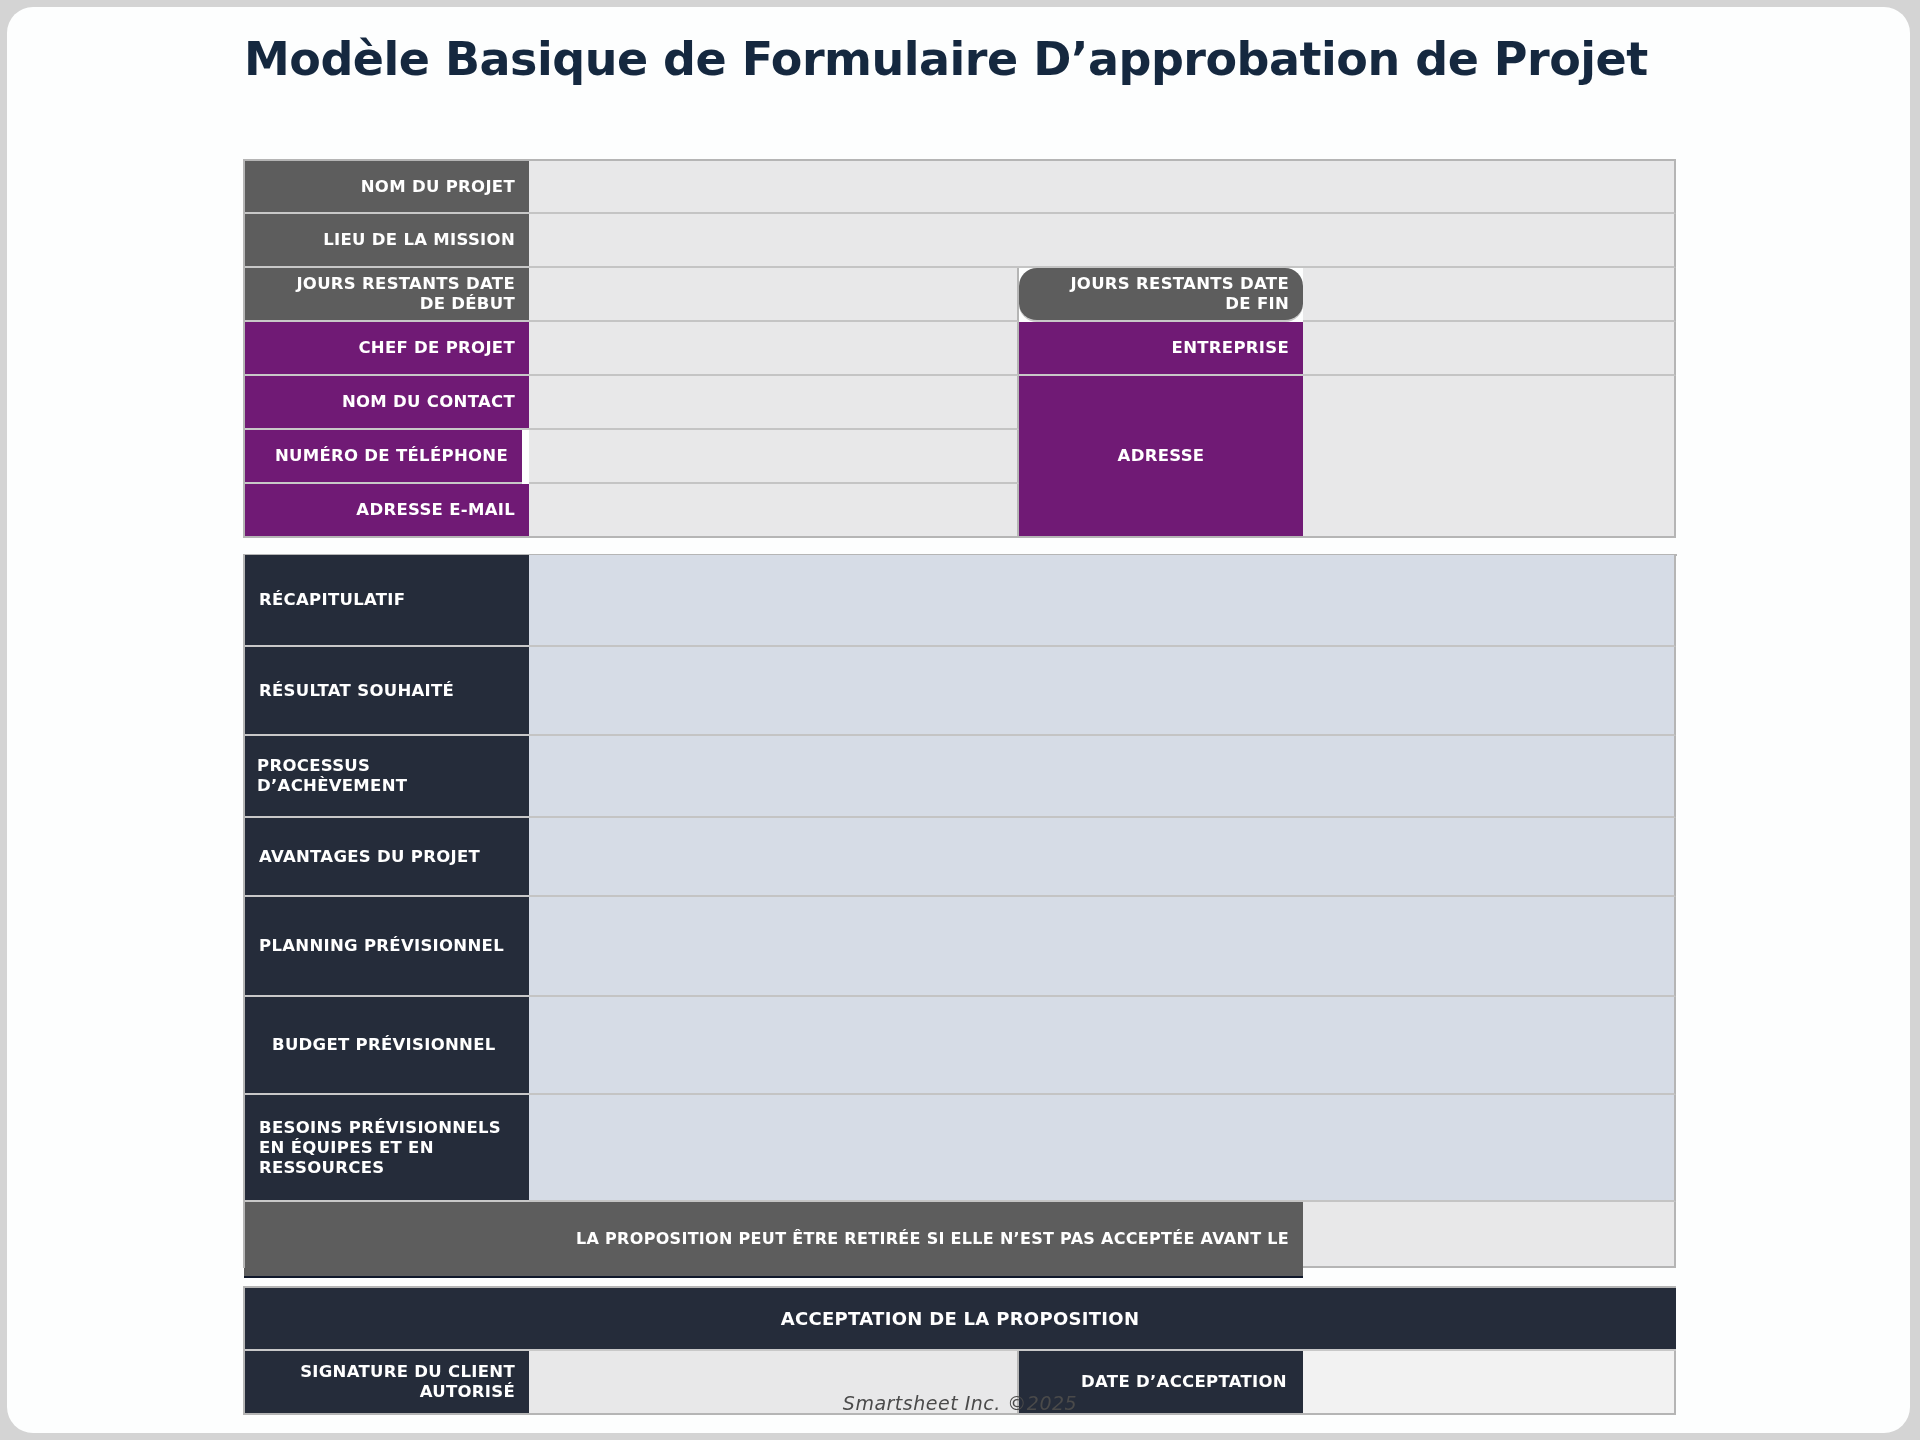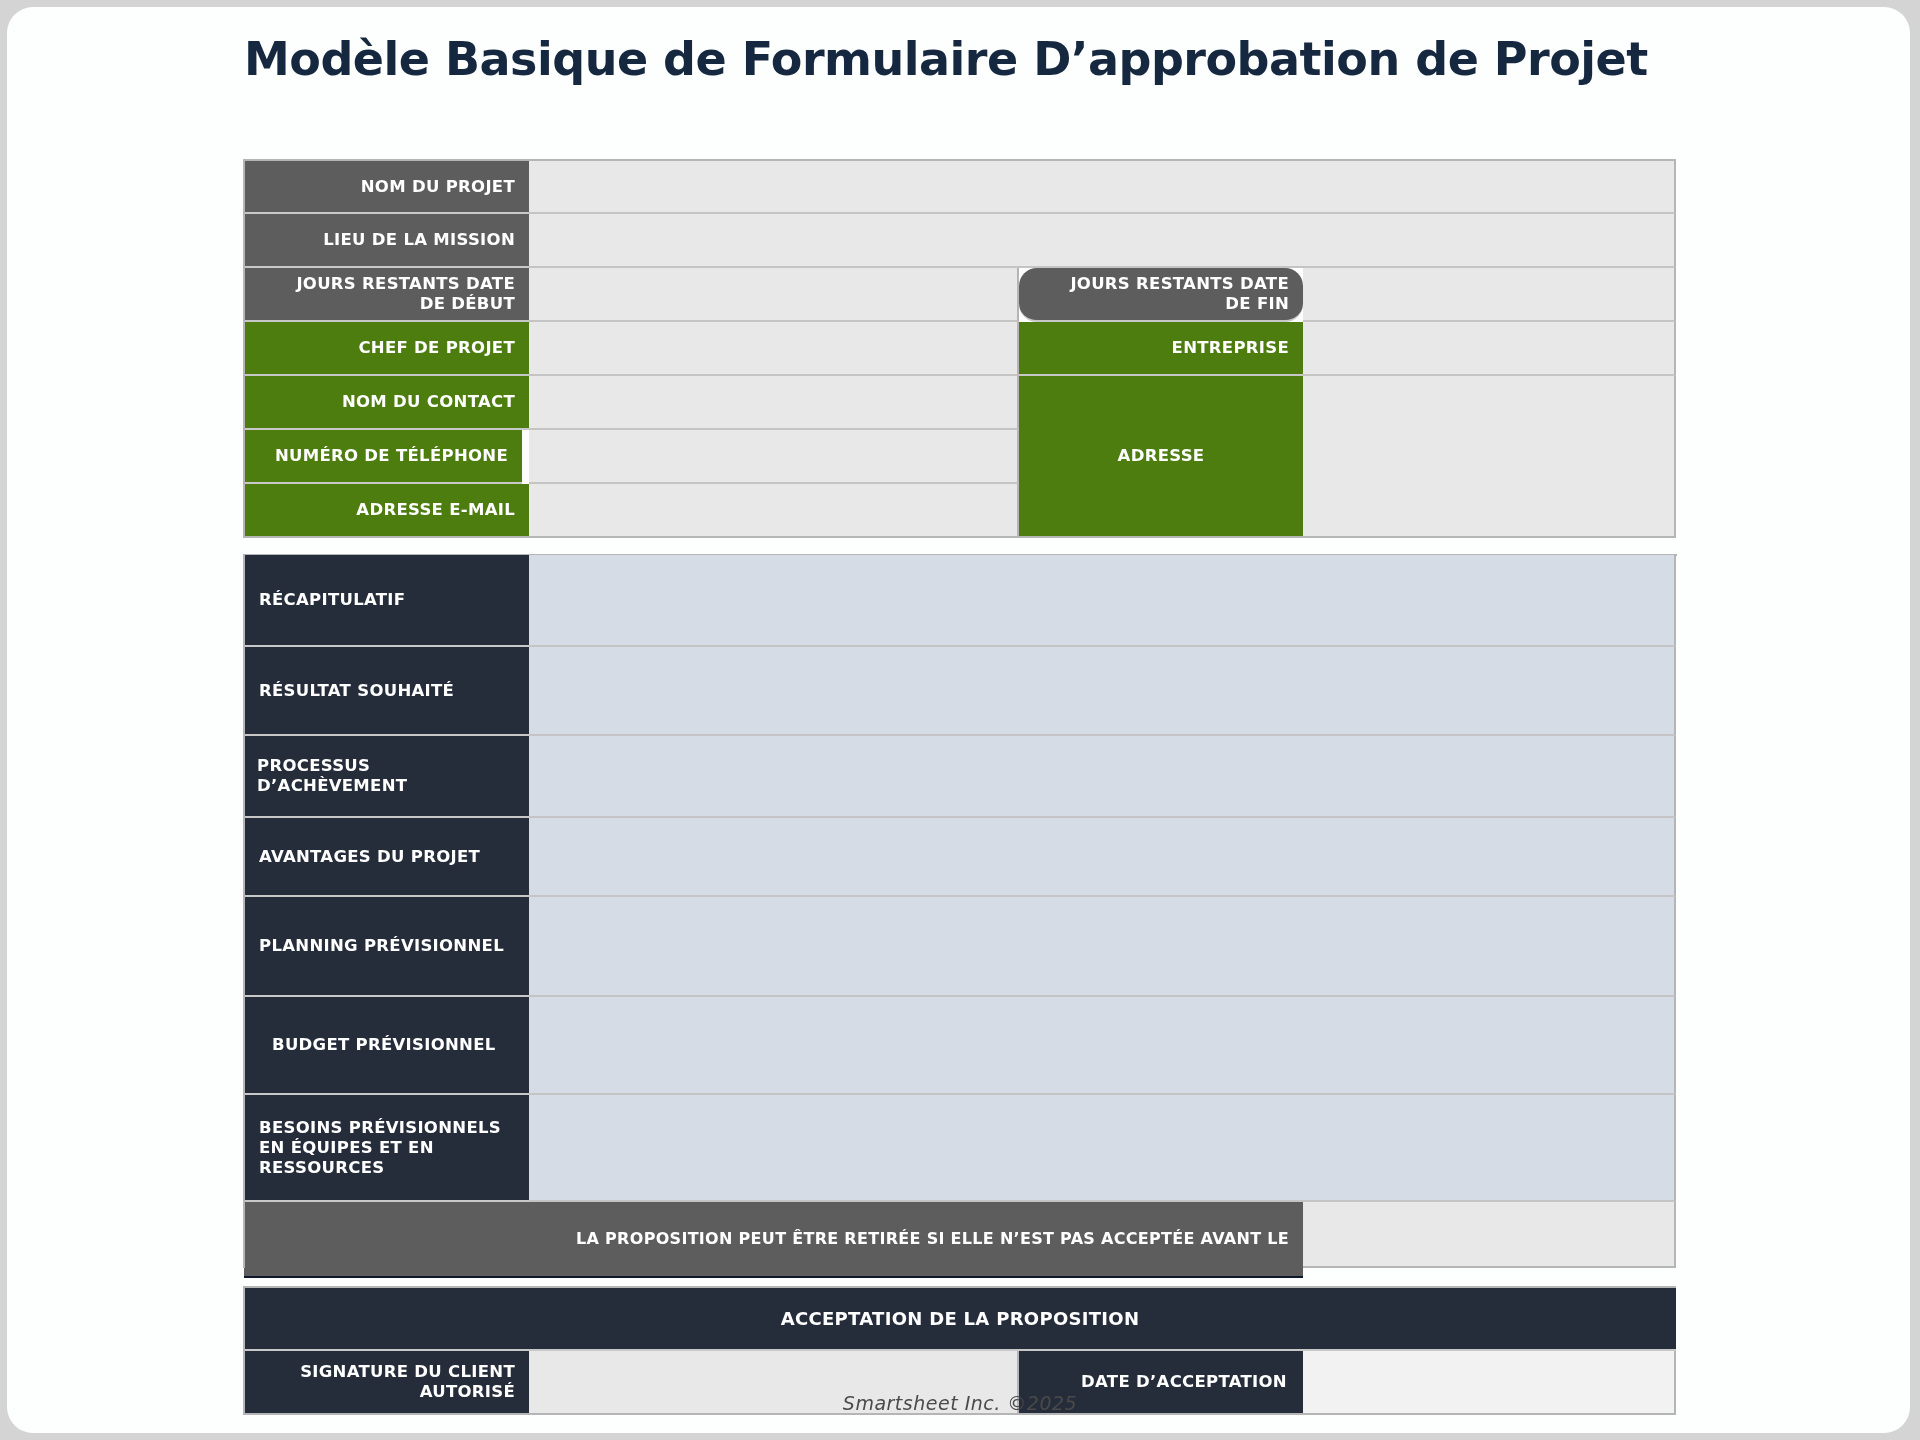--- a/index.html
+++ b/index.html
@@ -20,21 +20,21 @@
   .cell { position: absolute; box-sizing: border-box; margin-top: 42px; }
   .lbl {
     color: #ffffff; font-weight: bold; font-size: 16.5px; letter-spacing: 0.3px;
     display: flex; align-items: center; line-height: 20px;
     border-bottom: 2px solid #c8c8c8;
   }
   .lbl.right { justify-content: flex-end; text-align: right; padding-right: 14px; }
   .lbl.left { justify-content: flex-start; text-align: left; padding-left: 15px; }
   .lbl.center { justify-content: center; text-align: center; }
   .g1 { background: #5d5d5d; }
-  .g2 { background: #4d7c0f; }
+  .g2 { background: #701a75; }
   .navy { background: #252c3a; }
   .val {
     background: #e8e8e9; border-bottom: 2px solid #c4c4c4; border-right: 2px solid #b5b5b5;
   }
   .val.blue { background: #d6dce6; }
   .val.white { background: #f2f2f2; }
   .wrap { width: 100%; padding-left: 46px; }
   .footer {
     position: absolute; left: 0; width: 1920px; top: 1392px; text-align: center;
     font-style: italic; font-size: 19px; color: #4a4a4a; letter-spacing: 0.5px;

